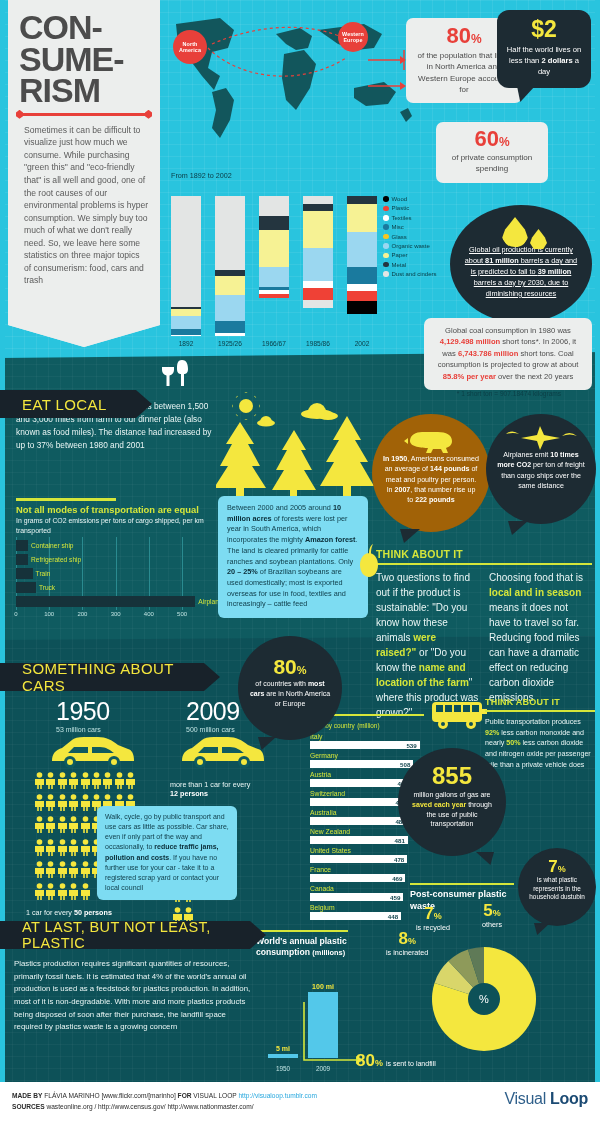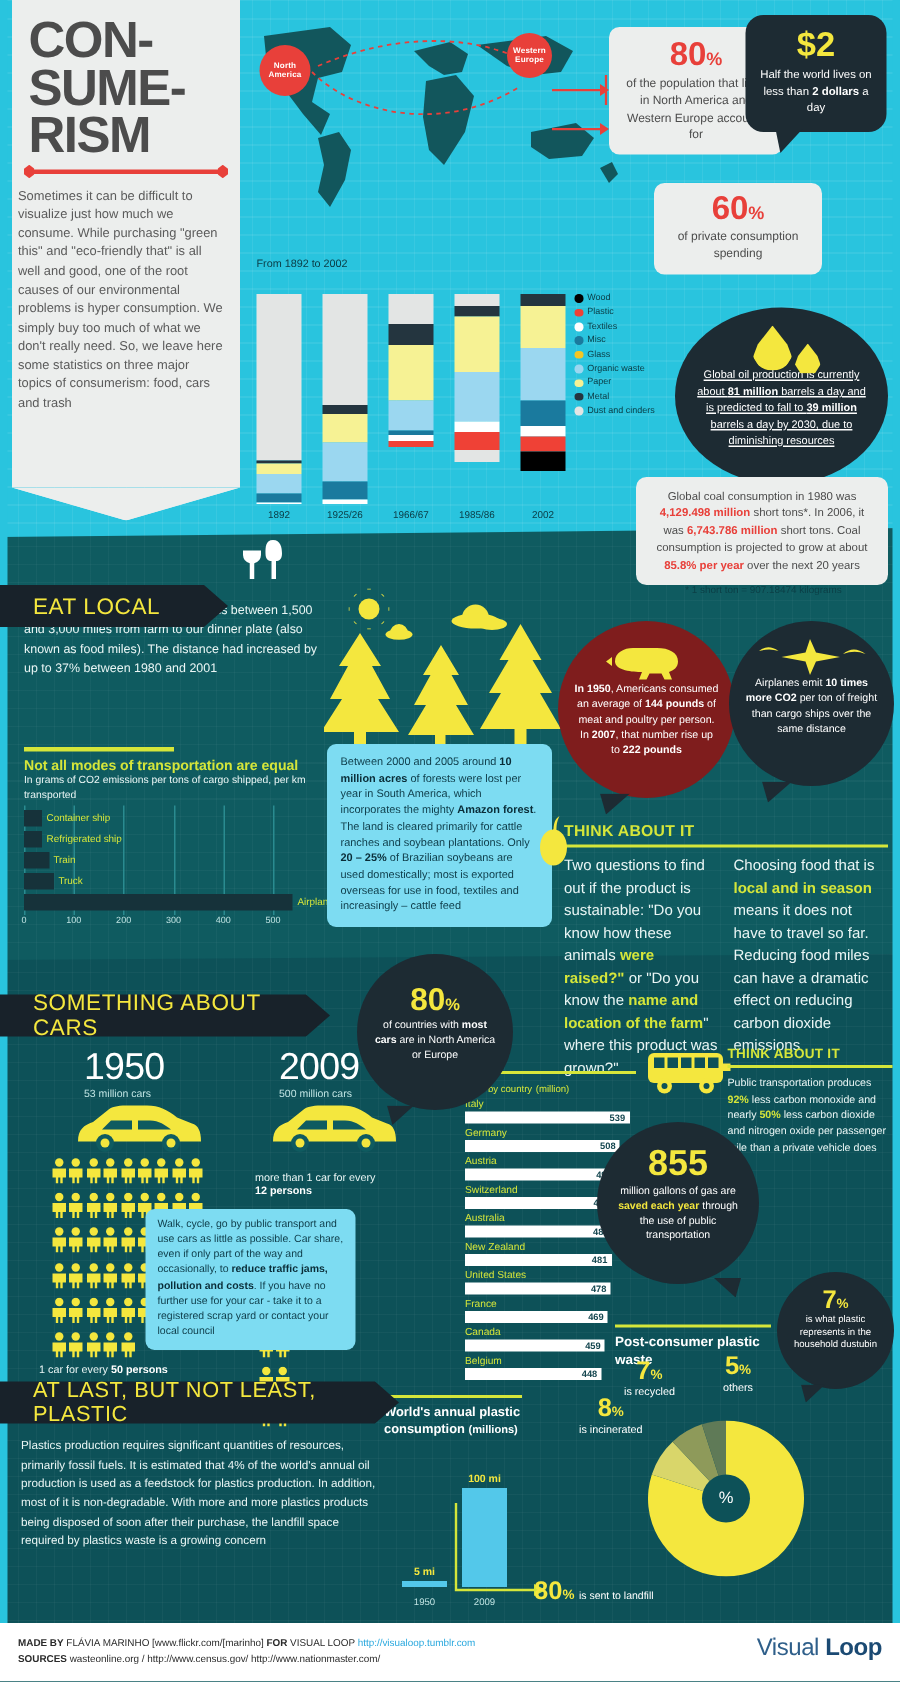--- a/index.html
+++ b/index.html
@@ -62,21 +62,21 @@
   .big-title .stats { color:#e8403a; }
   .rule {
     margin:6px 11px 0 11px; height:3px; background:#e8403a; position:relative;
   }
   .rule:before,.rule:after{
     content:""; position:absolute; top:-3px; width:7px; height:9px; background:#e8403a;
     clip-path: polygon(50% 0,100% 30%,100% 70%,50% 100%,0 70%,0 30%);
   }
   .rule:before{ left:-3px;} .rule:after{ right:-3px;}
   .intro {
-    padding:8px 11px 0 4px; font-size:8.6px; line-height:1.46; color:#5b5b5b;
+    padding:8px 11px 0 16px; font-size:8.6px; line-height:1.46; color:#5b5b5b;
   }
 
   
   .map { position:absolute; left:168px; top:4px; width:250px; height:140px; }
   .pin {
     position:absolute; border-radius:50%; background:#e8403a; color:#fff;
     font-size:5.4px; font-weight:bold; text-align:center; line-height:1.12;
     display:flex; align-items:center; justify-content:center; letter-spacing:.1px;
   }
   .pin.na { left:5px; top:26px; width:34px; height:34px; }
@@ -187,21 +187,21 @@
   
   .trees { position:absolute; left:216px; top:392px; z-index:3; }
   .blue-box {
     position:absolute; left:218px; top:496px; width:150px; padding:7px 9px 8px;
     background:#7ddcf2; border-radius:6px; color:#0e3c49; font-size:7.3px; line-height:1.47; z-index:4;
   }
   .blue-box b { color:#0a2d38; }
 
   .meat {
     position:absolute; left:372px; top:414px; width:118px; height:118px;
-    background:#7f1d1d; border-radius:50%; color:#fff; text-align:center;
+    background:#a16207; border-radius:50%; color:#fff; text-align:center;
     padding:40px 11px 0; z-index:4;
   }
   .meat:after{
     content:""; position:absolute; left:28px; bottom:-11px; width:20px; height:14px;
     background:#1d2b33; clip-path:polygon(0 0,100% 0,20% 100%);
   }
   .meat .txt { font-size:7.1px; line-height:1.45; }
   .meat b { color:#fff; }
   .chicken { position:absolute; left:32px; top:14px; }
 

